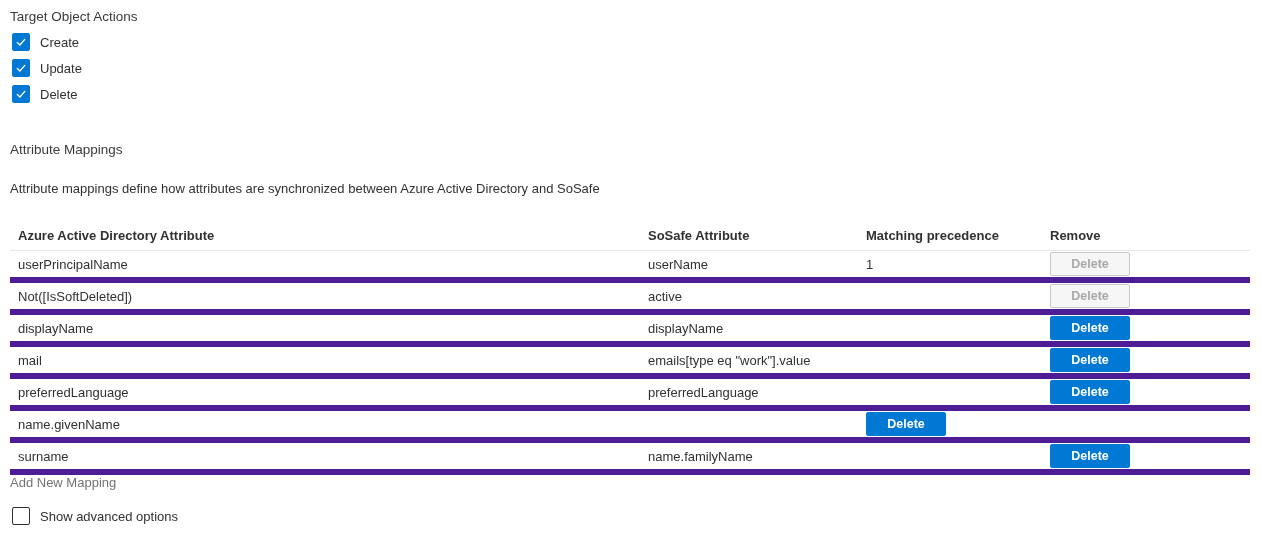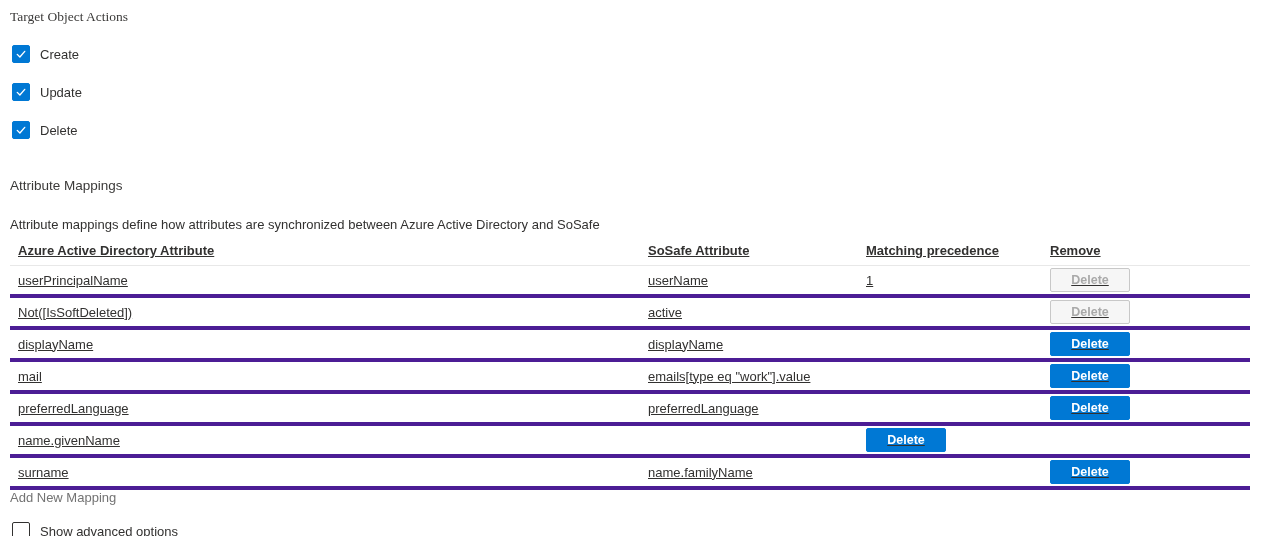--- a/index.html
+++ b/index.html
@@ -5,46 +5,46 @@
   * { margin: 0; padding: 0; box-sizing: border-box; }
   html, body { width: 1262px; height: 536px; background: #ffffff; }
   body {
     font-family: "Liberation Sans", "DejaVu Sans", sans-serif;
     font-size: 13px;
     color: #323130;
     overflow: hidden;
   }
   .page { padding: 9px 0 0 10px; }
 
-  .section-title { font-size: 13.5px; color: #3b3a39; line-height: 16px; font-family: Liberation Serif, serif; }
+  .section-title { font-size: 13.5px; color: #3b3a39; line-height: 16px; }
 
   
-  .chk-row { display: flex; align-items: center; margin-top: 20px; height: 18px; }
+  .chk-row { display: flex; align-items: center; margin-top: 8px; height: 18px; }
   .chk-row:first-of-type { margin-top: 17px; }
   .chk-box {
     width: 18px; height: 18px; border-radius: 2px; flex: 0 0 18px;
     background: #0078d4; border: 1px solid #0078d4;
     display: inline-flex; align-items: center; justify-content: center;
     cursor: pointer; margin-left: 2px;
   }
   .chk-box svg { display: block; }
   .chk-box.unchecked { background: #ffffff; border: 1.5px solid #323130; border-radius: 2px; }
   .chk-label { margin-left: 10px; color: #323130; }
 
   
   .mappings-title { margin-top: 39px; font-size: 13.5px; color: #3b3a39; }
   .mappings-desc { margin-top: 24px; color: #323130; }
 
-  .table { margin-top: 4px; width: 1240px; text-decoration: underline; }
+  .table { margin-top: 25px; width: 1240px; }
   .t-row {
     display: grid;
     grid-template-columns: 630px 218px 184px 1fr;
     align-items: center;
     height: 32px;
-    border-bottom: 4px solid #4c1d95;
+    border-bottom: 6px solid #4c1d95;
   }
   .t-row.t-head { height: 30px; border-bottom: 1px solid #e8e8e8; font-weight: bold; }
   .t-cell { padding-left: 8px; overflow: hidden; white-space: nowrap; }
   .t-head .t-cell { color: #323130; }
 
   .btn-delete {
     width: 80px; height: 24px;
     background: #0078d4; color: #ffffff;
     border: 1px solid #0078d4; border-radius: 2px;
     font-family: "Liberation Sans", sans-serif;

